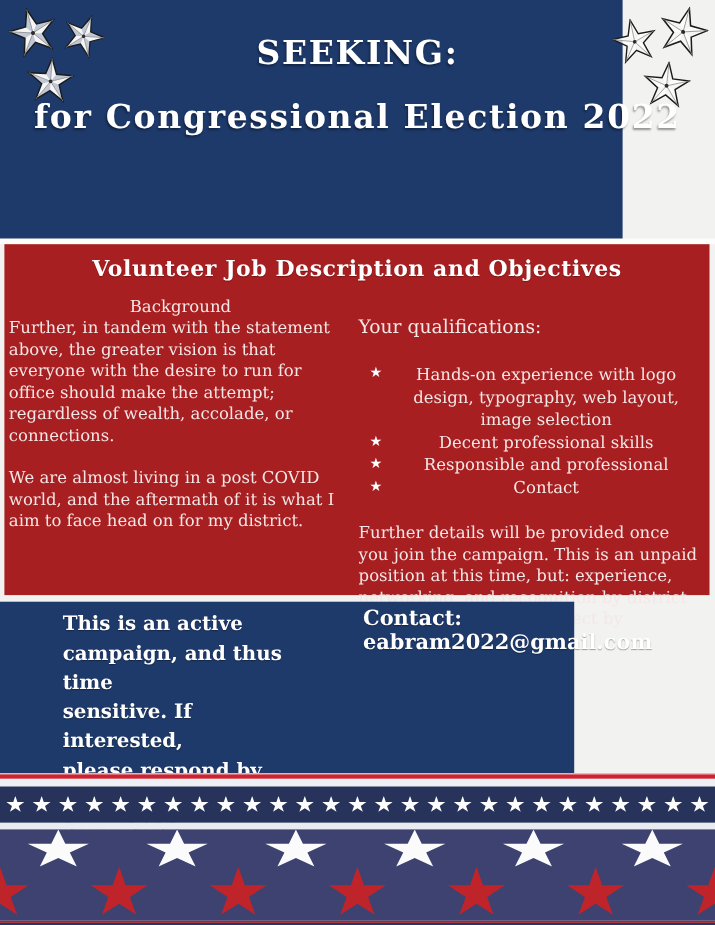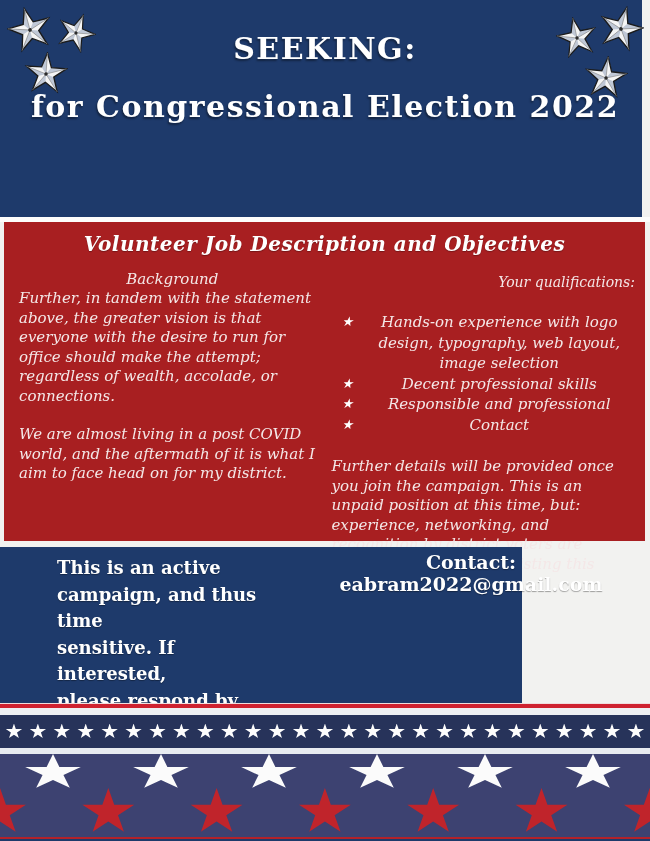--- a/index.html
+++ b/index.html
@@ -4,49 +4,49 @@
 <style>
   :root{
     --navy:#1e3a6b; --red-box:#a81f21; --stripe-red:#cf2230; --band-navy:#27335a;
     --lower-band:#3d4271; --red-star:#c0242b; --off-white:#f4e7e7; --paper:#f2f2f0;
   }
   *{margin:0;padding:0;box-sizing:border-box;}
   body{background:#888;font-family:"DejaVu Serif","Liberation Serif",serif;}
   .flyer{position:relative;width:650px;height:841px;background:var(--paper);overflow:hidden;margin:0 auto;}
 
   
-  .top-section{position:absolute;left:0;top:0;width:642px;height:217px;background:var(--navy);}
+  .top-section{position:absolute;left:0;top:0;width:566px;height:217px;background:var(--navy);}
   .title-block{position:absolute;left:0;top:20px;width:650px;text-align:center;}
   .title-line{height:58px;line-height:58px;color:#fff;font-weight:bold;font-size:30px;
     letter-spacing:1.5px;text-shadow:-1px 2px 2px rgba(0,0,0,0.4);}
   .corner-star{position:absolute;}
 
   
   .white-gap-top{position:absolute;left:0;top:217px;width:650px;height:5px;background:#fdfdfc;}
   .red-box{position:absolute;left:4px;top:222px;width:641px;height:319px;background:var(--red-box);
-    color:var(--off-white);font-style:italic;}
+    color:var(--off-white);}
   .red-box-heading{margin-top:10px;text-align:center;color:#fff;font-weight:bold;font-size:20px;
     letter-spacing:0.5px;text-shadow:0 1px 1px rgba(0,0,0,0.3);}
   .columns{display:flex;margin-top:14px;}
-  .col-left{width:316px;padding-left:4px;margin-left:11px;}
+  .col-left{width:316px;padding-left:4px;}
   .col-right{width:325px;padding-left:6px;padding-right:10px;}
   .bg-heading{text-align:center;font-size:15px;margin-bottom:1px;}
   .body-par{font-size:15px;line-height:19.5px;margin-bottom:19px;}
-  .qual-heading{text-align:right;font-size:14px;margin-top:4px;margin-bottom:22px;}
+  .qual-heading{text-align:left;font-size:17px;margin-top:18px;margin-bottom:22px;}
   .qual-list{list-style:none;}
   .qual-item{display:flex;font-size:15px;line-height:20.5px;}
   .qual-star{width:22px;flex:0 0 22px;margin-left:10px;font-size:13px;color:#fff;}
   .qual-text{flex:1;text-align:center;}
   .details-par{font-size:15px;line-height:19.5px;margin-top:22px;}
 
   
   .footer-navy{position:absolute;left:0;top:547px;width:522px;height:156px;background:var(--navy);}
   .urgency{position:absolute;left:57px;top:8px;width:232px;color:#fff;font-weight:bold;
     font-size:18px;line-height:26.5px;text-shadow:0 1px 1px rgba(0,0,0,0.35);}
-  .contact{position:absolute;left:330px;top:4px;width:282px;text-align:center;color:#fff;
+  .contact{position:absolute;left:330px;top:4px;width:282px;color:#fff;
     font-weight:bold;text-shadow:0 1px 1px rgba(0,0,0,0.35);}
   .contact-heading{font-size:19px;}
   .contact-email{font-size:19px;}
 
   
   .bands{position:absolute;left:0;top:703px;width:650px;}
   .stripe-red{height:5px;background:var(--stripe-red);border-top:1px solid #f0dede;}
   .stripe-white{height:7px;background:#eef0f3;}
   .star-band{height:33px;background:var(--band-navy);display:flex;align-items:center;
     justify-content:space-around;padding:0 2px;}

